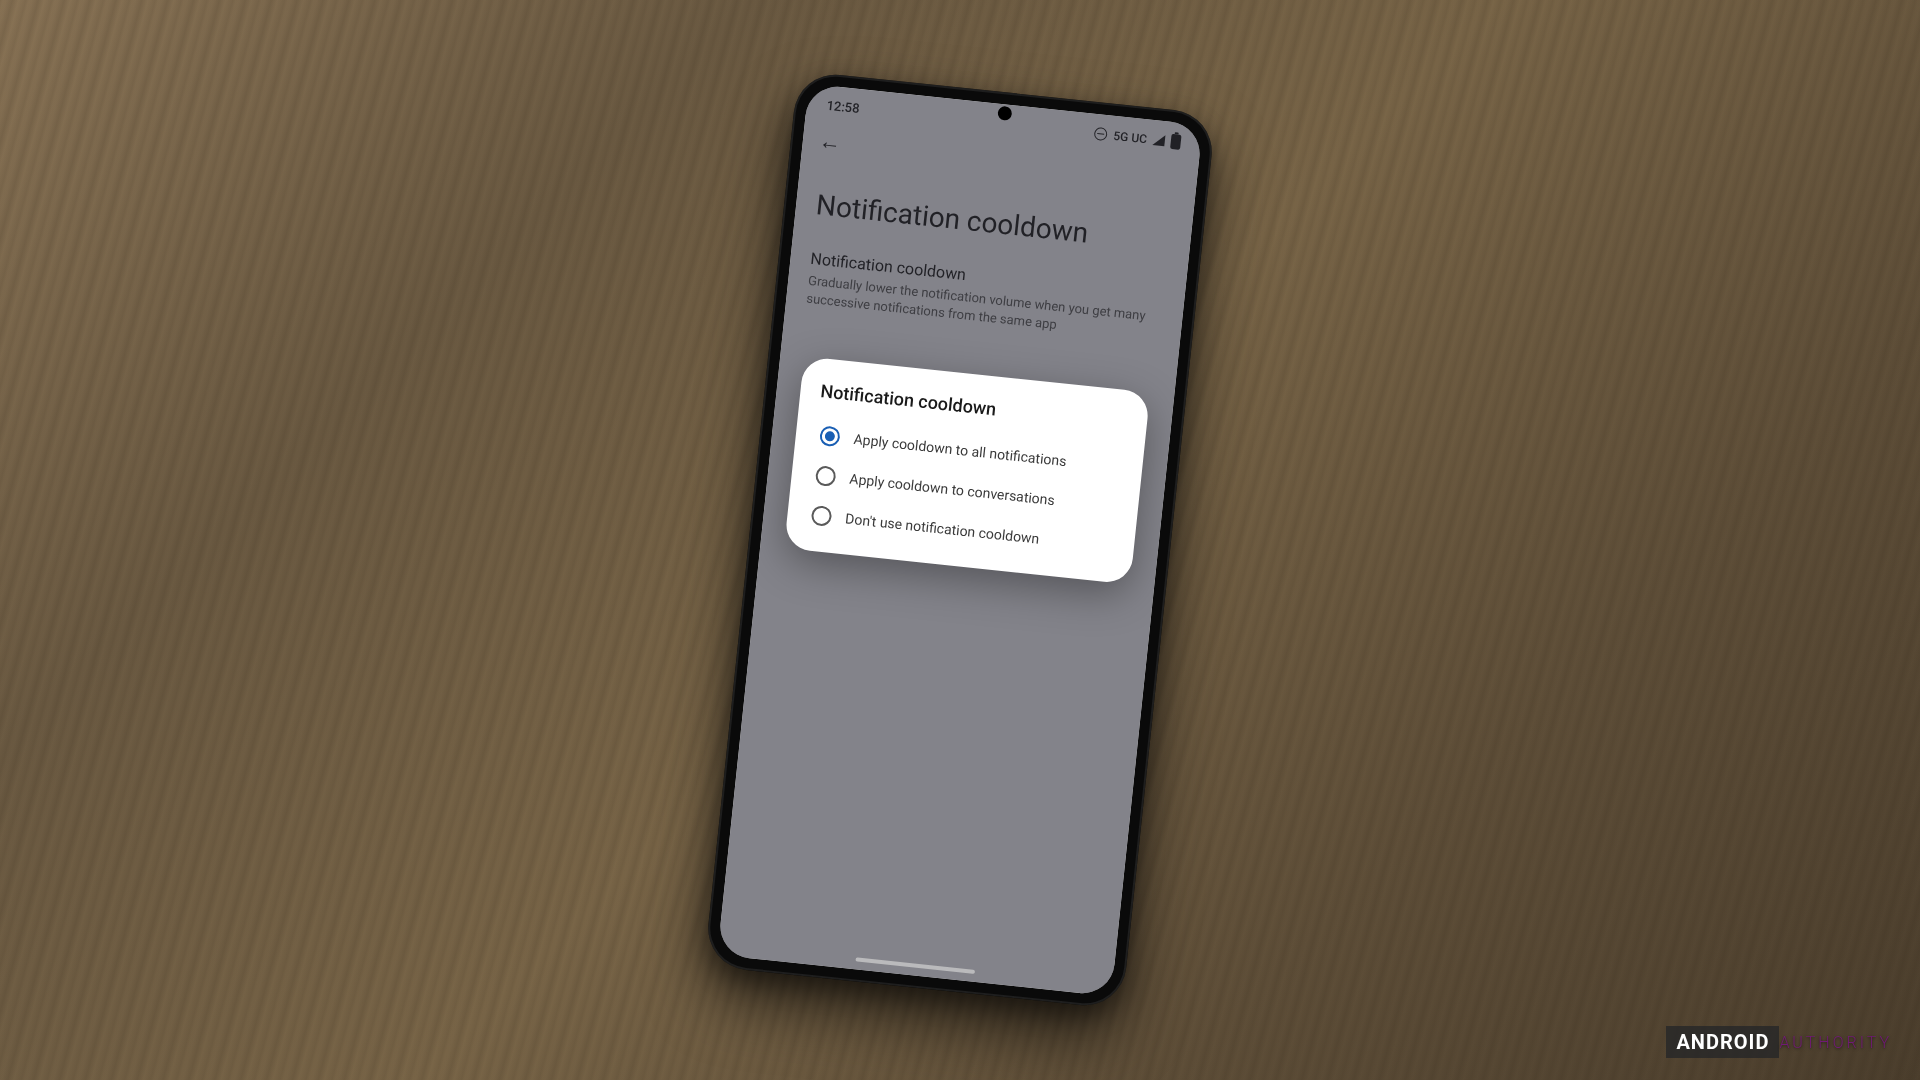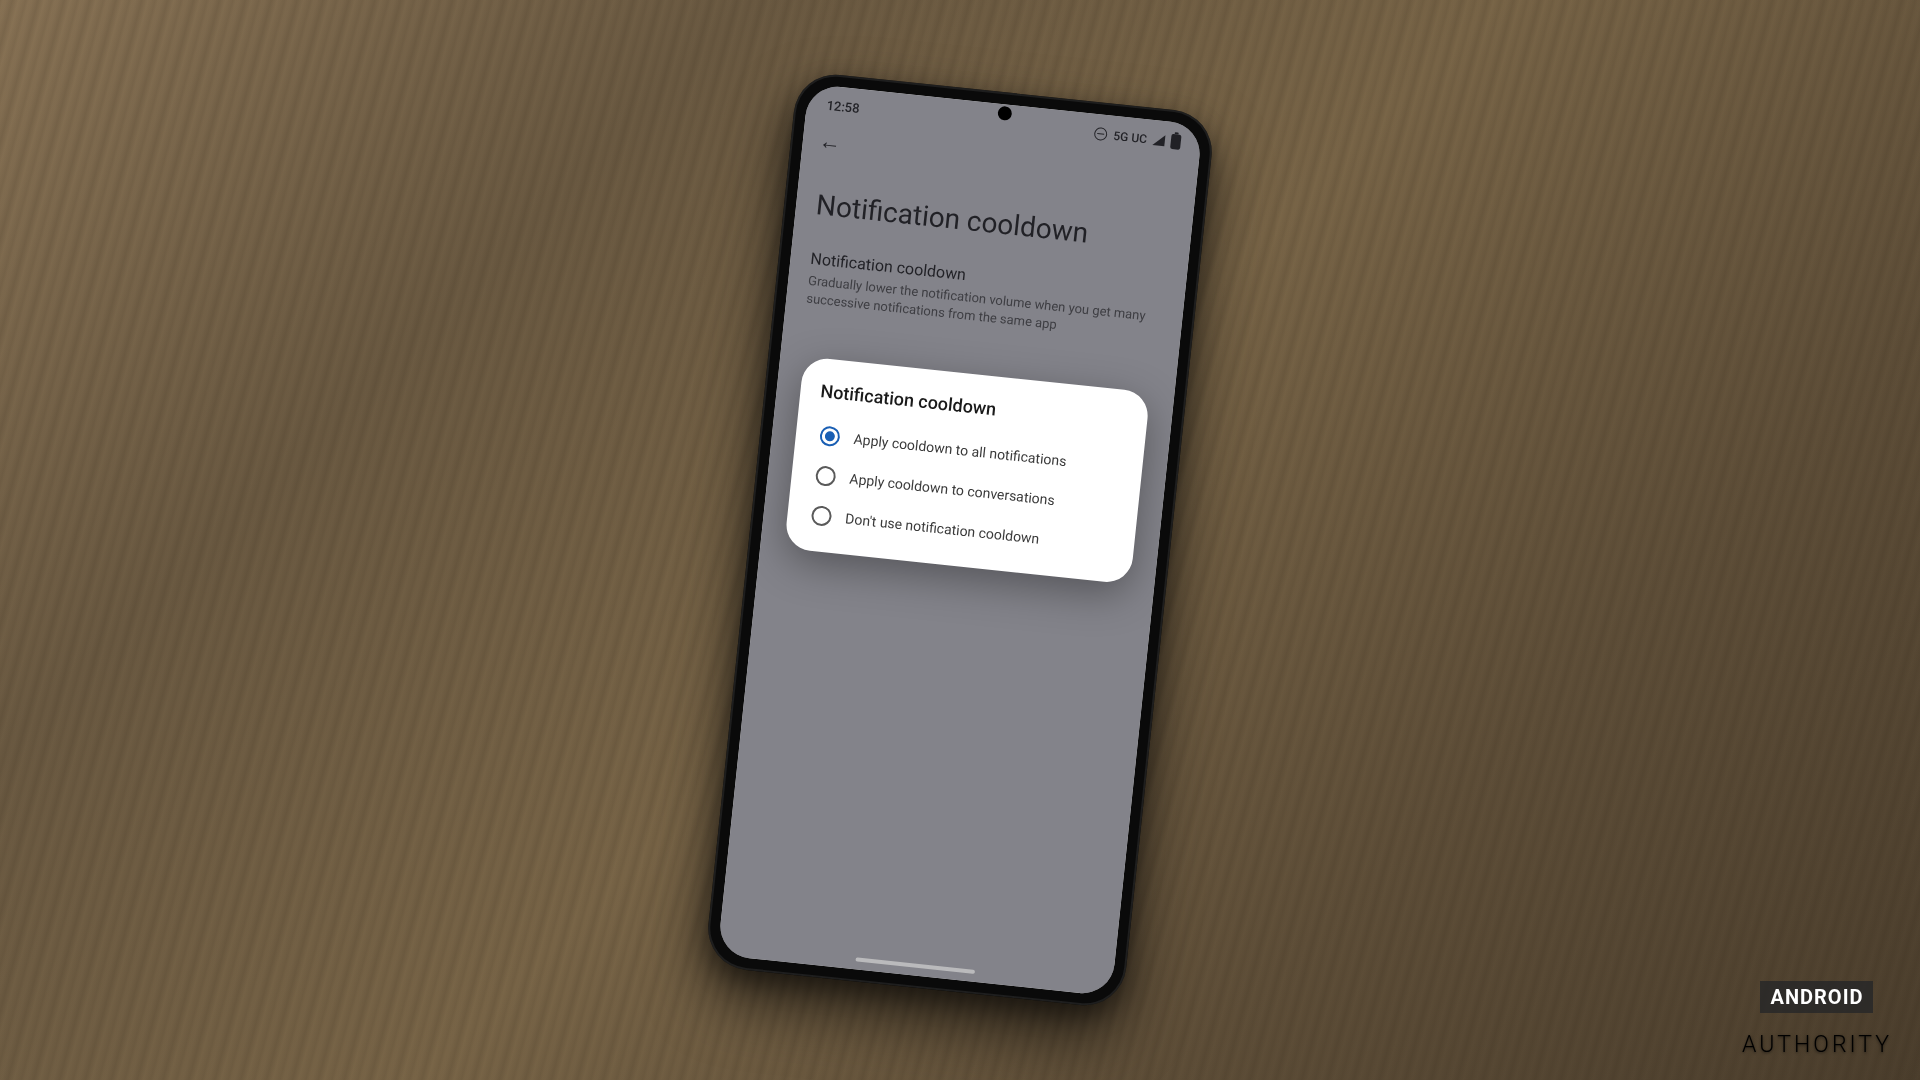--- a/index.html
+++ b/index.html
@@ -210,37 +210,36 @@
       z-index: 30;
     }
     
     
     .watermark {
       position: absolute;
       bottom: 22px;
       right: 28px;
       display: flex;
       align-items: center;
-      gap: 18px;
+      gap: 0;
       z-index: 200;
-      flex-direction: column;
     }
     
     .watermark-box {
       background: rgba(40,40,40,0.85);
       color: #fff;
       padding: 4px 10px;
       font-size: 20px;
       font-weight: 700;
       letter-spacing: 1px;
     }
     
     .watermark-text {
-      color: #000000;
-      font-size: 23px;
+      color: #701a75;
+      font-size: 16px;
       font-weight: 300;
       letter-spacing: 3px;
       text-shadow: 0 1px 3px rgba(0,0,0,0.6);
     }
     
     
     .signal-tri {
       width: 0;
       height: 0;
       border-left: 12px solid transparent;

